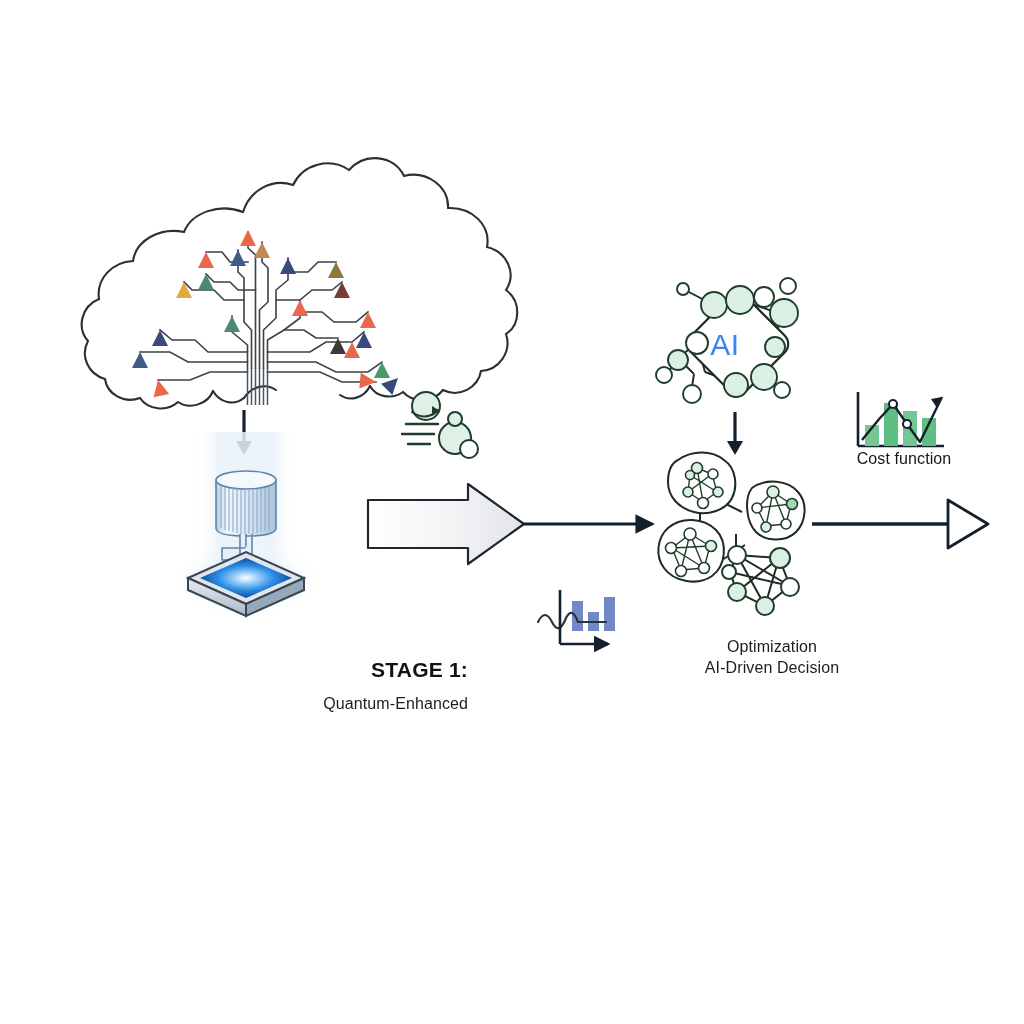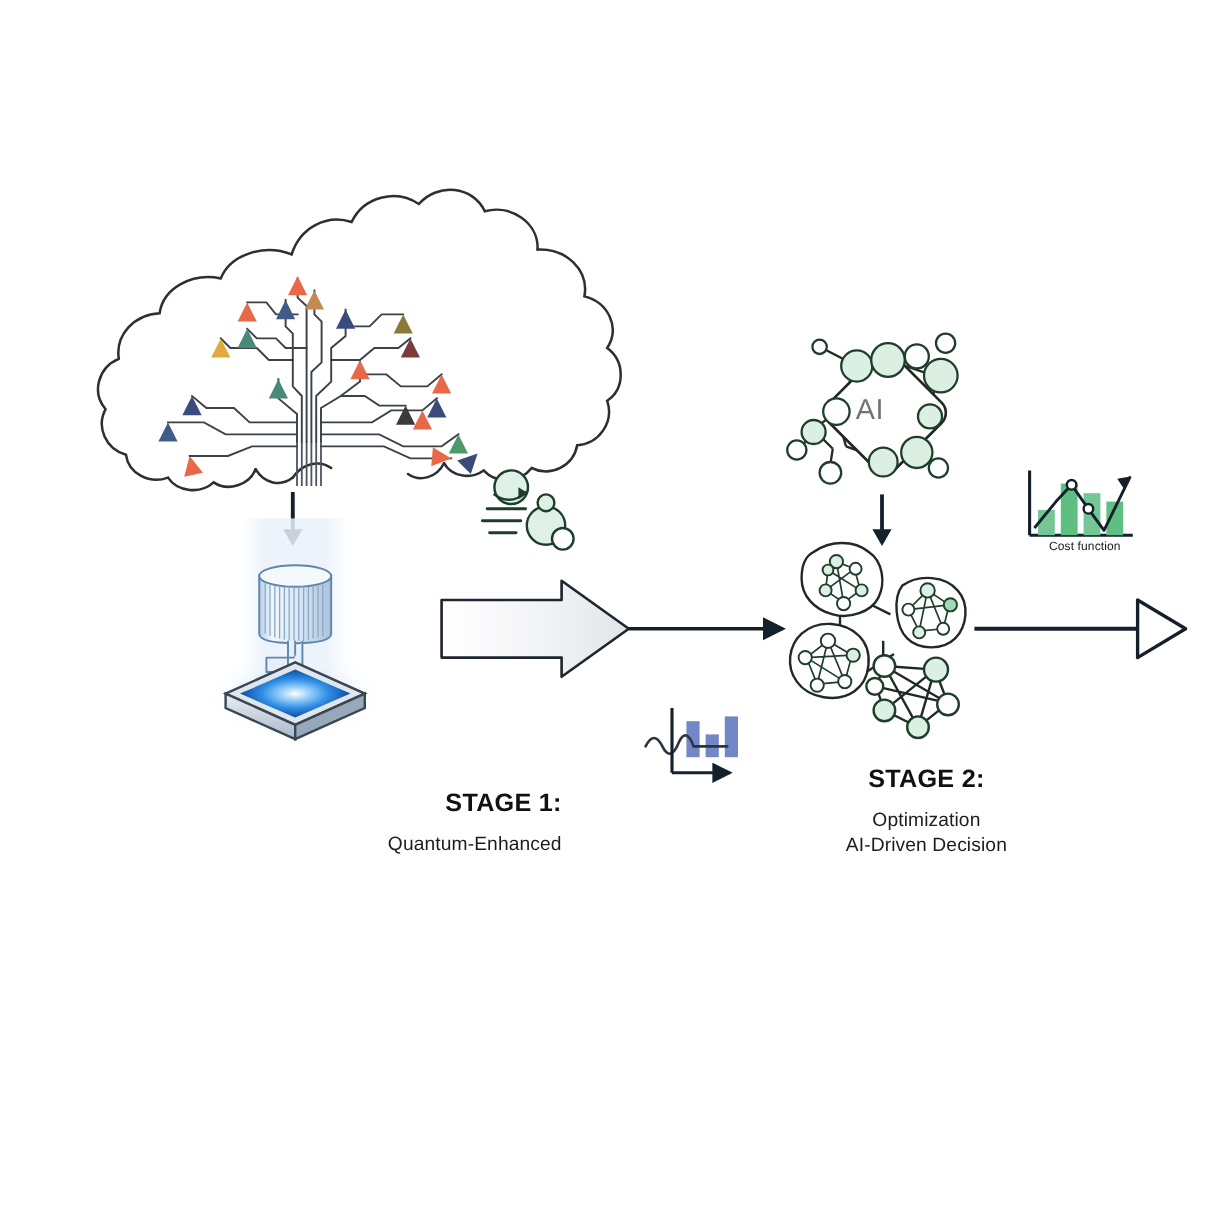--- a/index.html
+++ b/index.html
@@ -40,33 +40,33 @@
     letter-spacing: 0.1px;
   }
   #stage1-label { left: 108px; top: 656px; width: 360px; text-align: right; }
   #stage2-label { left: 592px; top: 636px; width: 360px; }
   .cf-caption {
     position: absolute;
     left: 840px;
     top: 450px;
     width: 128px;
     text-align: center;
-    font-size: 10px;
+    font-size: 16px;
     color: #161616;
     letter-spacing: 0.1px;
   }
   .ai-text {
     position: absolute;
     left: 692px;
     top: 328px;
     width: 66px;
     text-align: center;
-    font-size: 24px;
+    font-size: 30px;
     font-weight: normal;
-    color: #737373;
+    color: #3b82f6;
     letter-spacing: 0.5px;
   }
 </style>
 </head>
 <body>
 
 <svg id="canvas" viewBox="0 0 1024 1024">
   <defs>
     <linearGradient id="blockArrowGrad" x1="0" y1="0" x2="1" y2="0">
       <stop offset="0%" stop-color="#ffffff"></stop>
@@ -413,16 +413,15 @@
 <div class="ai-text">AI</div>
 
 <div class="cf-caption">Cost function</div>
 
 <div class="stage-label" id="stage1-label">
   <div class="stage-title">STAGE 1:</div>
   <div class="stage-sub">Quantum-Enhanced</div>
 </div>
 
 <div class="stage-label" id="stage2-label">
-  <div class="stage-title">STAGE 2:</div>
   <div class="stage-sub">Optimization</div>
   <div class="stage-sub">AI-Driven Decision</div>
 </div>
 
 </body></html>

